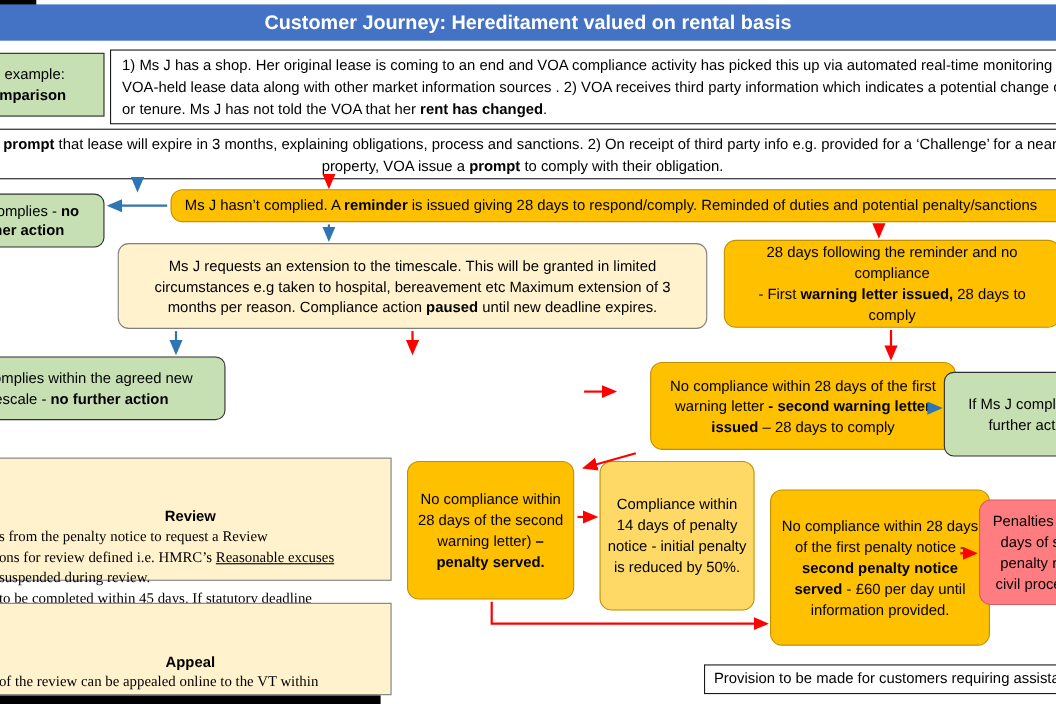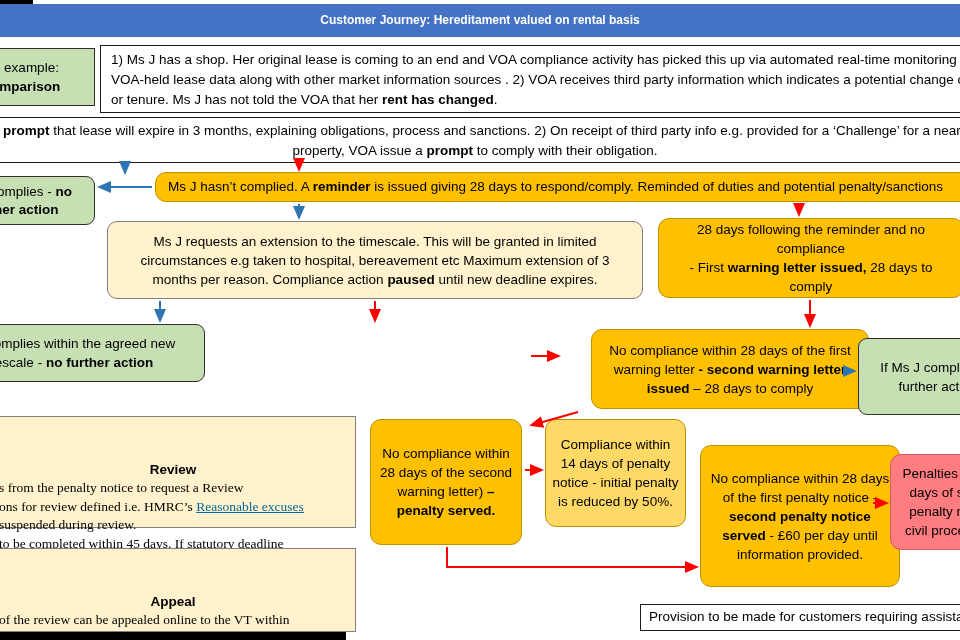--- a/index.html
+++ b/index.html
@@ -1,34 +1,34 @@
 <!DOCTYPE html>
 <html><head>
 <meta charset="utf-8">
 <style>
   *{margin:0;padding:0;box-sizing:border-box;}
   body{font-family:"Liberation Sans",sans-serif;background:#fff;}
   .canvas{position:relative;width:960px;height:640px;overflow:hidden;background:#fff;color:#000;font-size:13.5px;line-height:1.4;}
   .box{position:absolute;}
-  .titlebar{background:#4472C4;color:#fff;font-weight:bold;font-size:12px;text-align:center;line-height:33px;}
+  .titlebar{background:#4472C4;color:#fff;font-weight:bold;font-size:18px;text-align:center;line-height:33px;}
   .whitebox{background:#fff;border:1.5px solid #1a1a1a;}
   .greenbox{background:#C6E0B4;border:1.2px solid #2f2f2f;border-radius:9px;}
   .sq{border-radius:0;}
   .orangebox{background:#FFC000;border:1px solid #BF9000;border-radius:11px;}
   .paleyellow{background:#FFF2CC;border:1px solid #7f7f7f;}
   .yellowbox{background:#FFD966;border:1px solid #BF9000;border-radius:11px;}
   .pinkbox{background:#FF7C80;border:1px solid #D05C60;border-radius:11px;}
   .vc{display:flex;align-items:center;justify-content:center;}
   .txt{width:100%;text-align:center;padding:0 8px;}
   .nowrap{white-space:nowrap;}
   .lh18{line-height:18.5px;font-family:Liberation Serif, serif;}
   .lh19{line-height:19px;}
   .lh20{line-height:20px;}
   .hdr{font-weight:bold;text-align:center;line-height:19px;margin-top:40px;}
-  .link{color:#0369a1;text-decoration:underline;cursor:pointer;}
+  .link{color:#000000;text-decoration:underline;cursor:pointer;}
   .blackstrip{background:#000;}
   svg.arrows{position:absolute;left:0;top:0;pointer-events:none;z-index:5;}
 </style>
 </head>
 <body>
 
 <div class="canvas">
 
   <div class="box blackstrip" style="left:0;top:0;width:33px;height:5px;"></div>
   <div class="box blackstrip" style="left:0;top:632px;width:346px;height:8px;"></div>
@@ -90,21 +90,21 @@
     <div class="nowrap lh18"><span>ons for review defined i.e. HMRC’s </span><a class="link">Reasonable excuses</a></div>
     <div class="nowrap lh18">suspended during review.</div>
     <div class="nowrap lh18">to be completed within 45 days. If statutory deadline</div>
     <div class="nowrap lh18">ed Ms J can appeal to the VT.</div>
   </div>
 
   <div class="box orangebox vc" style="left:370px;top:419px;width:152px;height:126px;">
     <div class="txt lh19" style="padding:0 6px;"><span>No compliance within 28 days of the second warning letter) </span><b>– penalty served.</b></div>
   </div>
 
-  <div class="box yellowbox vc" style="left:545px;top:419px;width:141px;height:108px;justify-content:center;">
+  <div class="box yellowbox vc" style="left:545px;top:419px;width:141px;height:136px;justify-content:center;">
     <div class="txt lh19" style="padding:0 6px;">Compliance within 14 days of penalty notice - initial penalty is reduced by 50%.</div>
   </div>
 
   <div class="box orangebox vc" style="left:700px;top:445px;width:200px;height:142px;">
     <div class="txt lh19" style="padding:0 8px;"><span>No compliance within 28 days of the first penalty notice - </span><b>second penalty notice served</b><span> - £60 per day until information provided.</span></div>
   </div>
 
   <div class="box pinkbox vc" style="left:890px;top:454px;width:130px;height:96px;">
     <div class="txt lh19" style="padding:0 6px;">Penalties after 28 days of second penalty notice - civil proceedings</div>
   </div>

